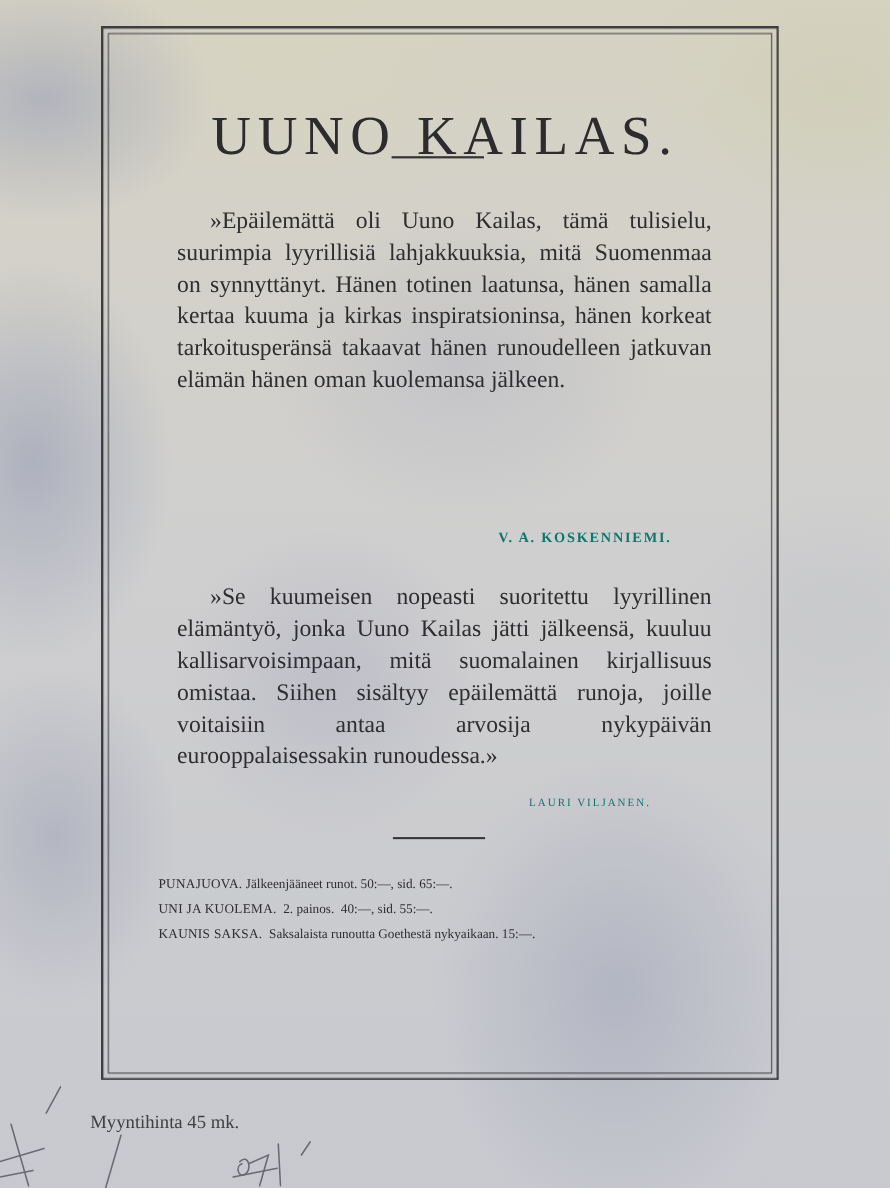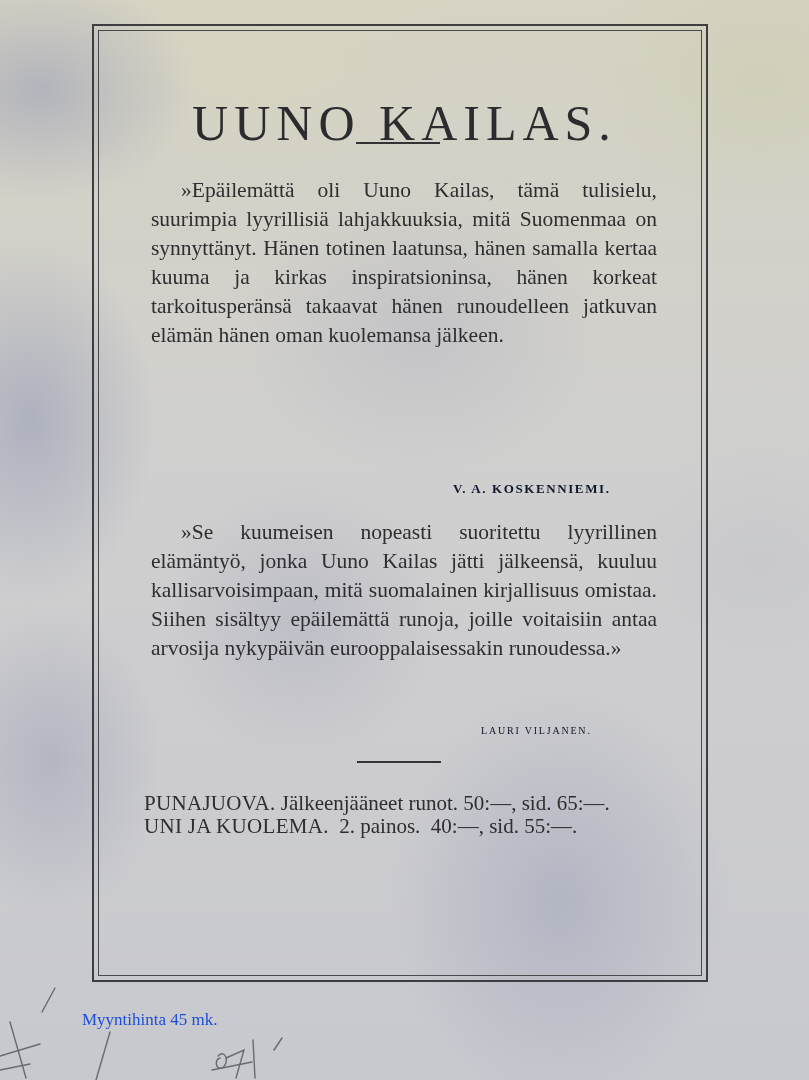--- a/index.html
+++ b/index.html
@@ -72,69 +72,69 @@
       position: absolute;
       left: 149px;
       width: 510px;
       font-family: "Liberation Serif", "DejaVu Serif", serif;
       font-size: 21.5px;
       line-height: 29px;
       text-align: justify;
       color: #2e2e30;
     }
     .quote p {
-      margin: 2px;
+      margin: 12px;
       text-indent: 30px;
       text-align: justify;
       text-align-last: left;
     }
     .quote-1 { top: 174px; }
     .quote-1 .para-2 { margin-top: 0; }
 
     .attribution {
       position: absolute;
       font-family: "Liberation Serif", "DejaVu Serif", serif;
       font-size: 13px;
       font-weight: bold;
       letter-spacing: 1.6px;
-      color: #0f172a;
+      color: #0f766e;
       text-transform: uppercase;
     }
     .attr-1 { left: 453px; top: 481px; }
 
     .quote-2 { top: 516px; }
     .quote-2 p { text-align-last: left; }
     .attr-2 { left: 481px; top: 725px; font-weight: normal; letter-spacing: 1.8px; font-size: 10px; }
 
     .booklist {
       position: absolute;
       left: 144px;
       top: 792px;
       width: 520px;
       font-family: "Liberation Serif", "DejaVu Serif", serif;
-      font-size: 21px;
+      font-size: 12px;
       line-height: 23px;
       color: #2e2e30;
     }
     .book {
       position: relative;
       padding-left: 24px;
       text-indent: -24px;
     }
     .book .book-title {
       letter-spacing: 0.3px;
     }
 
     .sales-price {
       position: absolute;
       left: 82px;
       top: 1010px;
       font-family: "Liberation Serif", "DejaVu Serif", serif;
       font-size: 17px;
-      color: #1d4ed8;
+      color: #404040;
     }
 
     .pencil-marks {
       position: absolute;
       left: 0;
       top: 960px;
       width: 300px;
       height: 120px;
       pointer-events: none;
     }
@@ -165,20 +165,25 @@
 <div class="booklist">
   <div class="book">
     <span class="book-title">PUNAJUOVA.</span>
     <span>Jälkeenjääneet runot.</span>
     <span>50:—, sid. 65:—.</span>
   </div>
   <div class="book">
     <span class="book-title">UNI JA KUOLEMA.</span>&nbsp;
     <span>2. painos.</span>&nbsp;
     <span>40:—, sid. 55:—.</span>
+  </div>
+  <div class="book">
+    <span class="book-title">KAUNIS SAKSA.</span>&nbsp;
+    <span>Saksalaista runoutta Goethestä nykyaikaan.</span>
+    <span>15:—.</span>
   </div>
 </div>
 
 <div class="sales-price">Myyntihinta 45 mk.</div>
 
 <svg class="pencil-marks" viewBox="0 0 300 120" xmlns="http://www.w3.org/2000/svg">
   <g stroke="#4a4a52" stroke-width="1.4" fill="none" stroke-linecap="round" opacity="0.75">
     <path d="M55 28 L42 52"></path>
     <path d="M10 62 L26 118"></path>
     <path d="M0 96 L40 84"></path>

